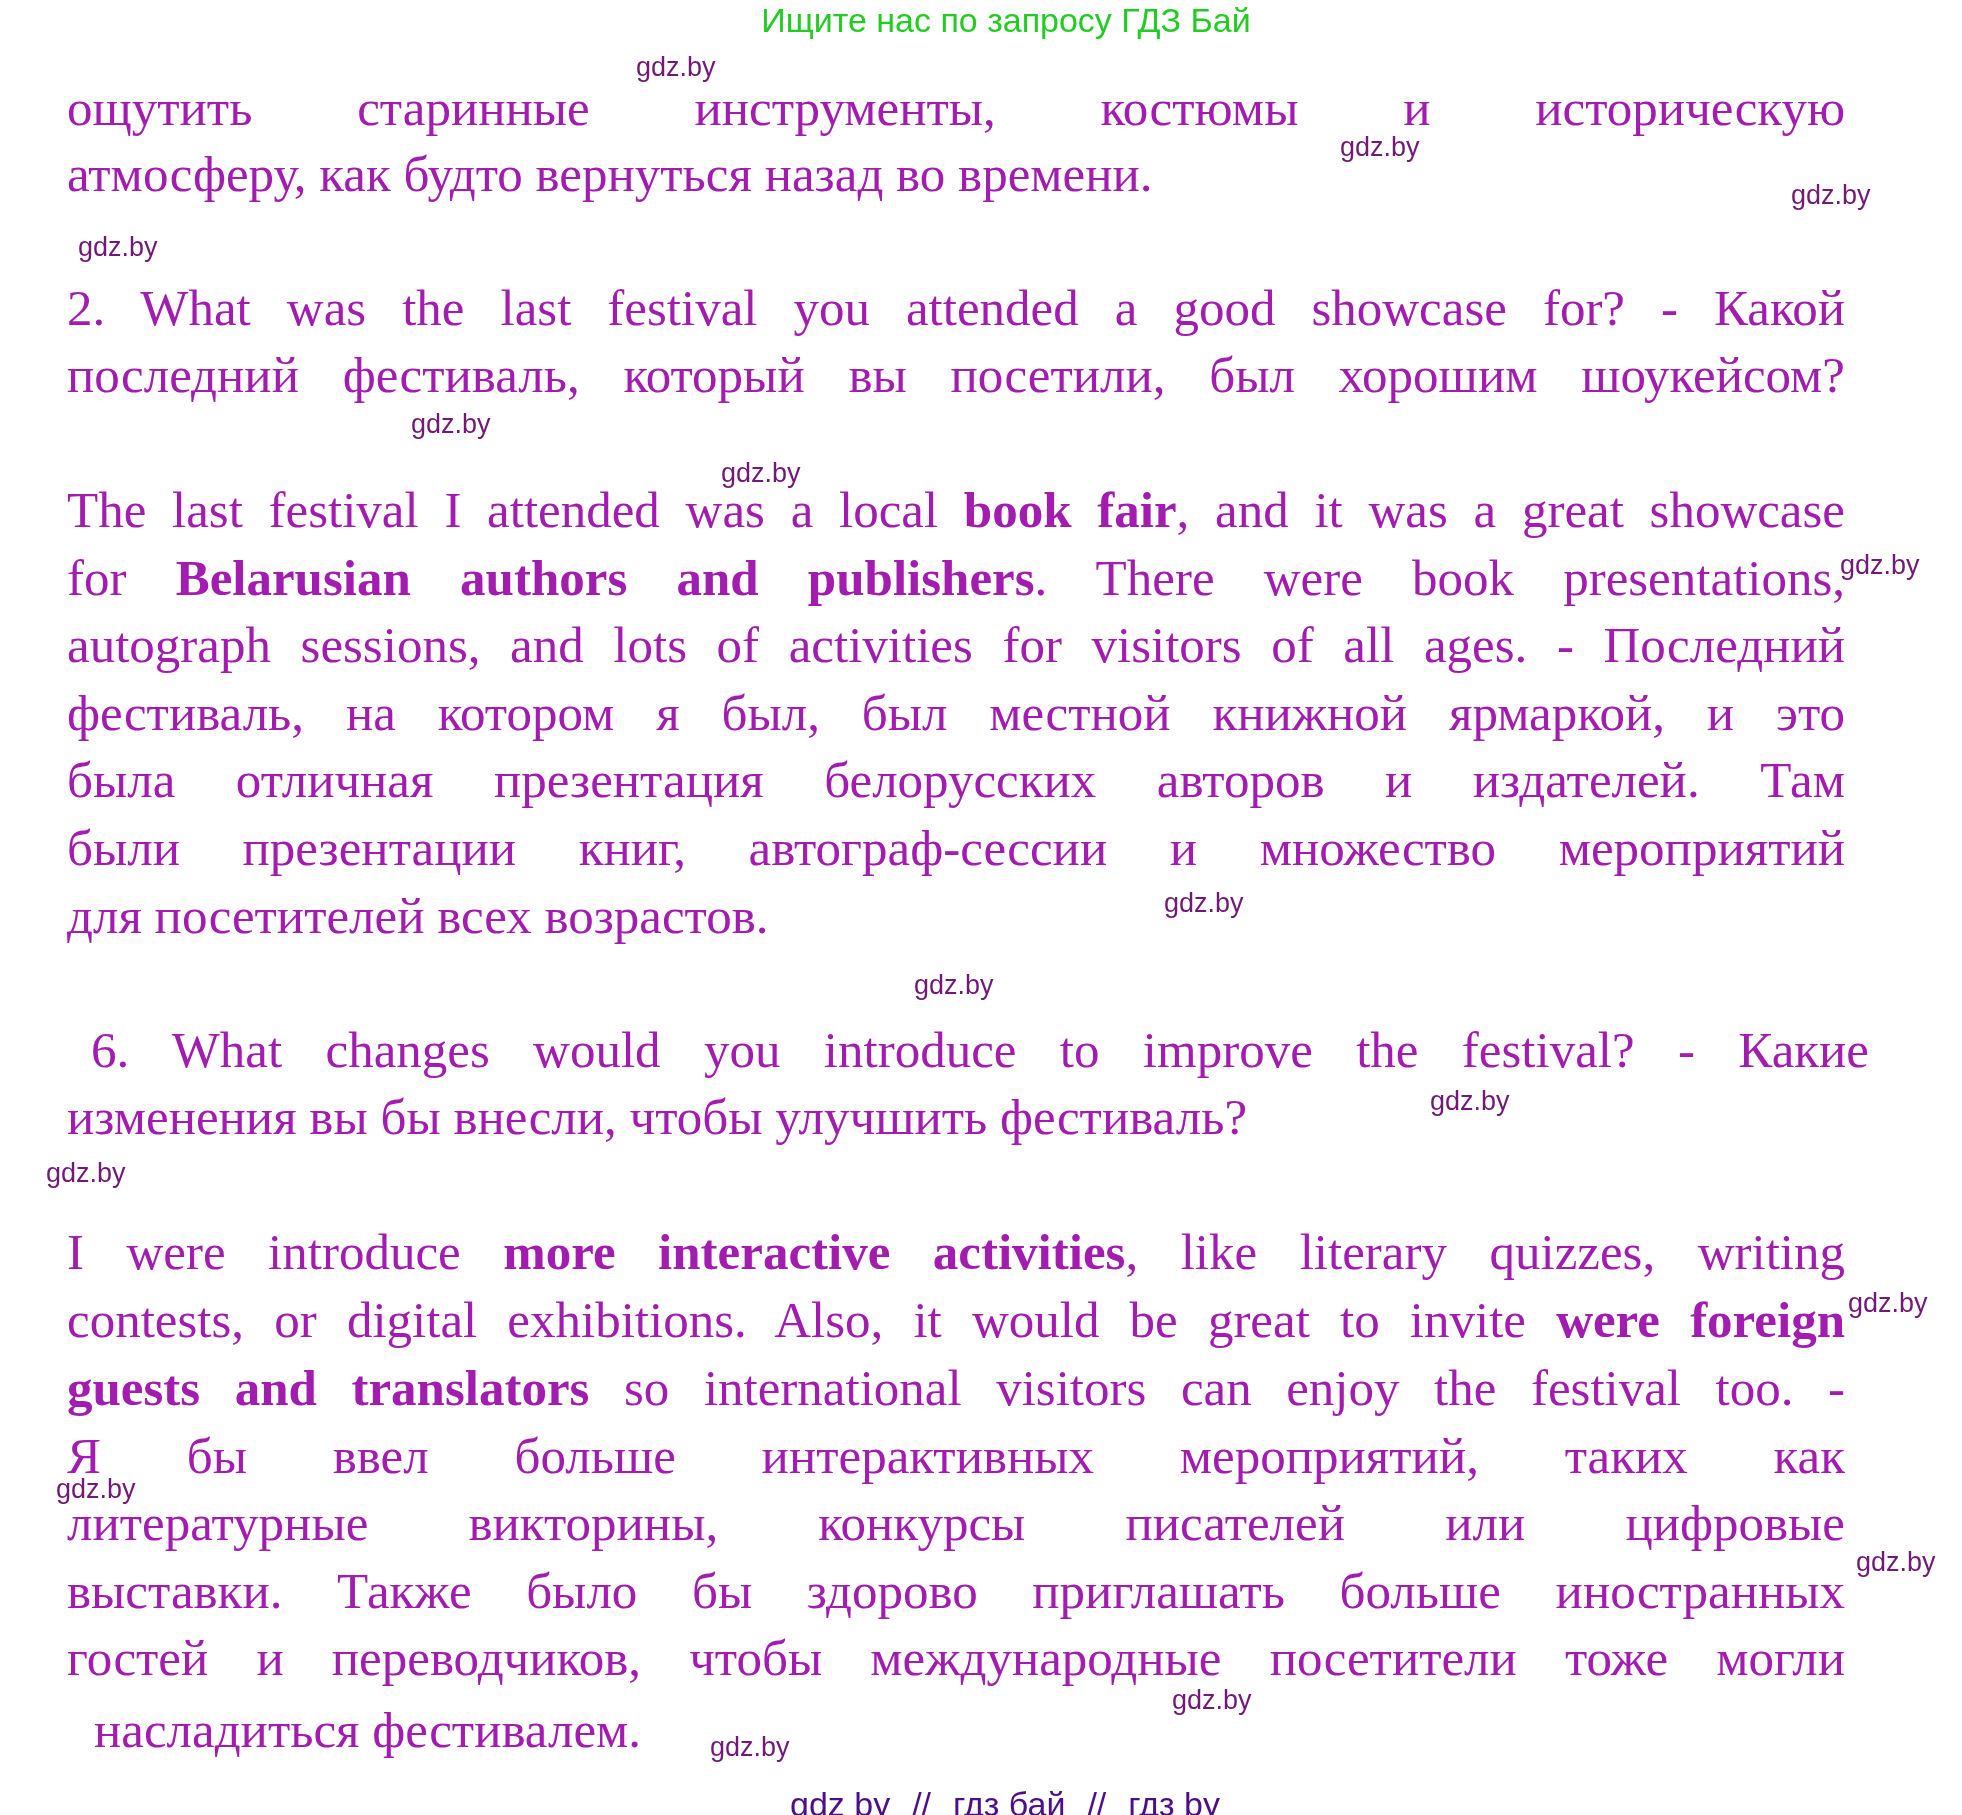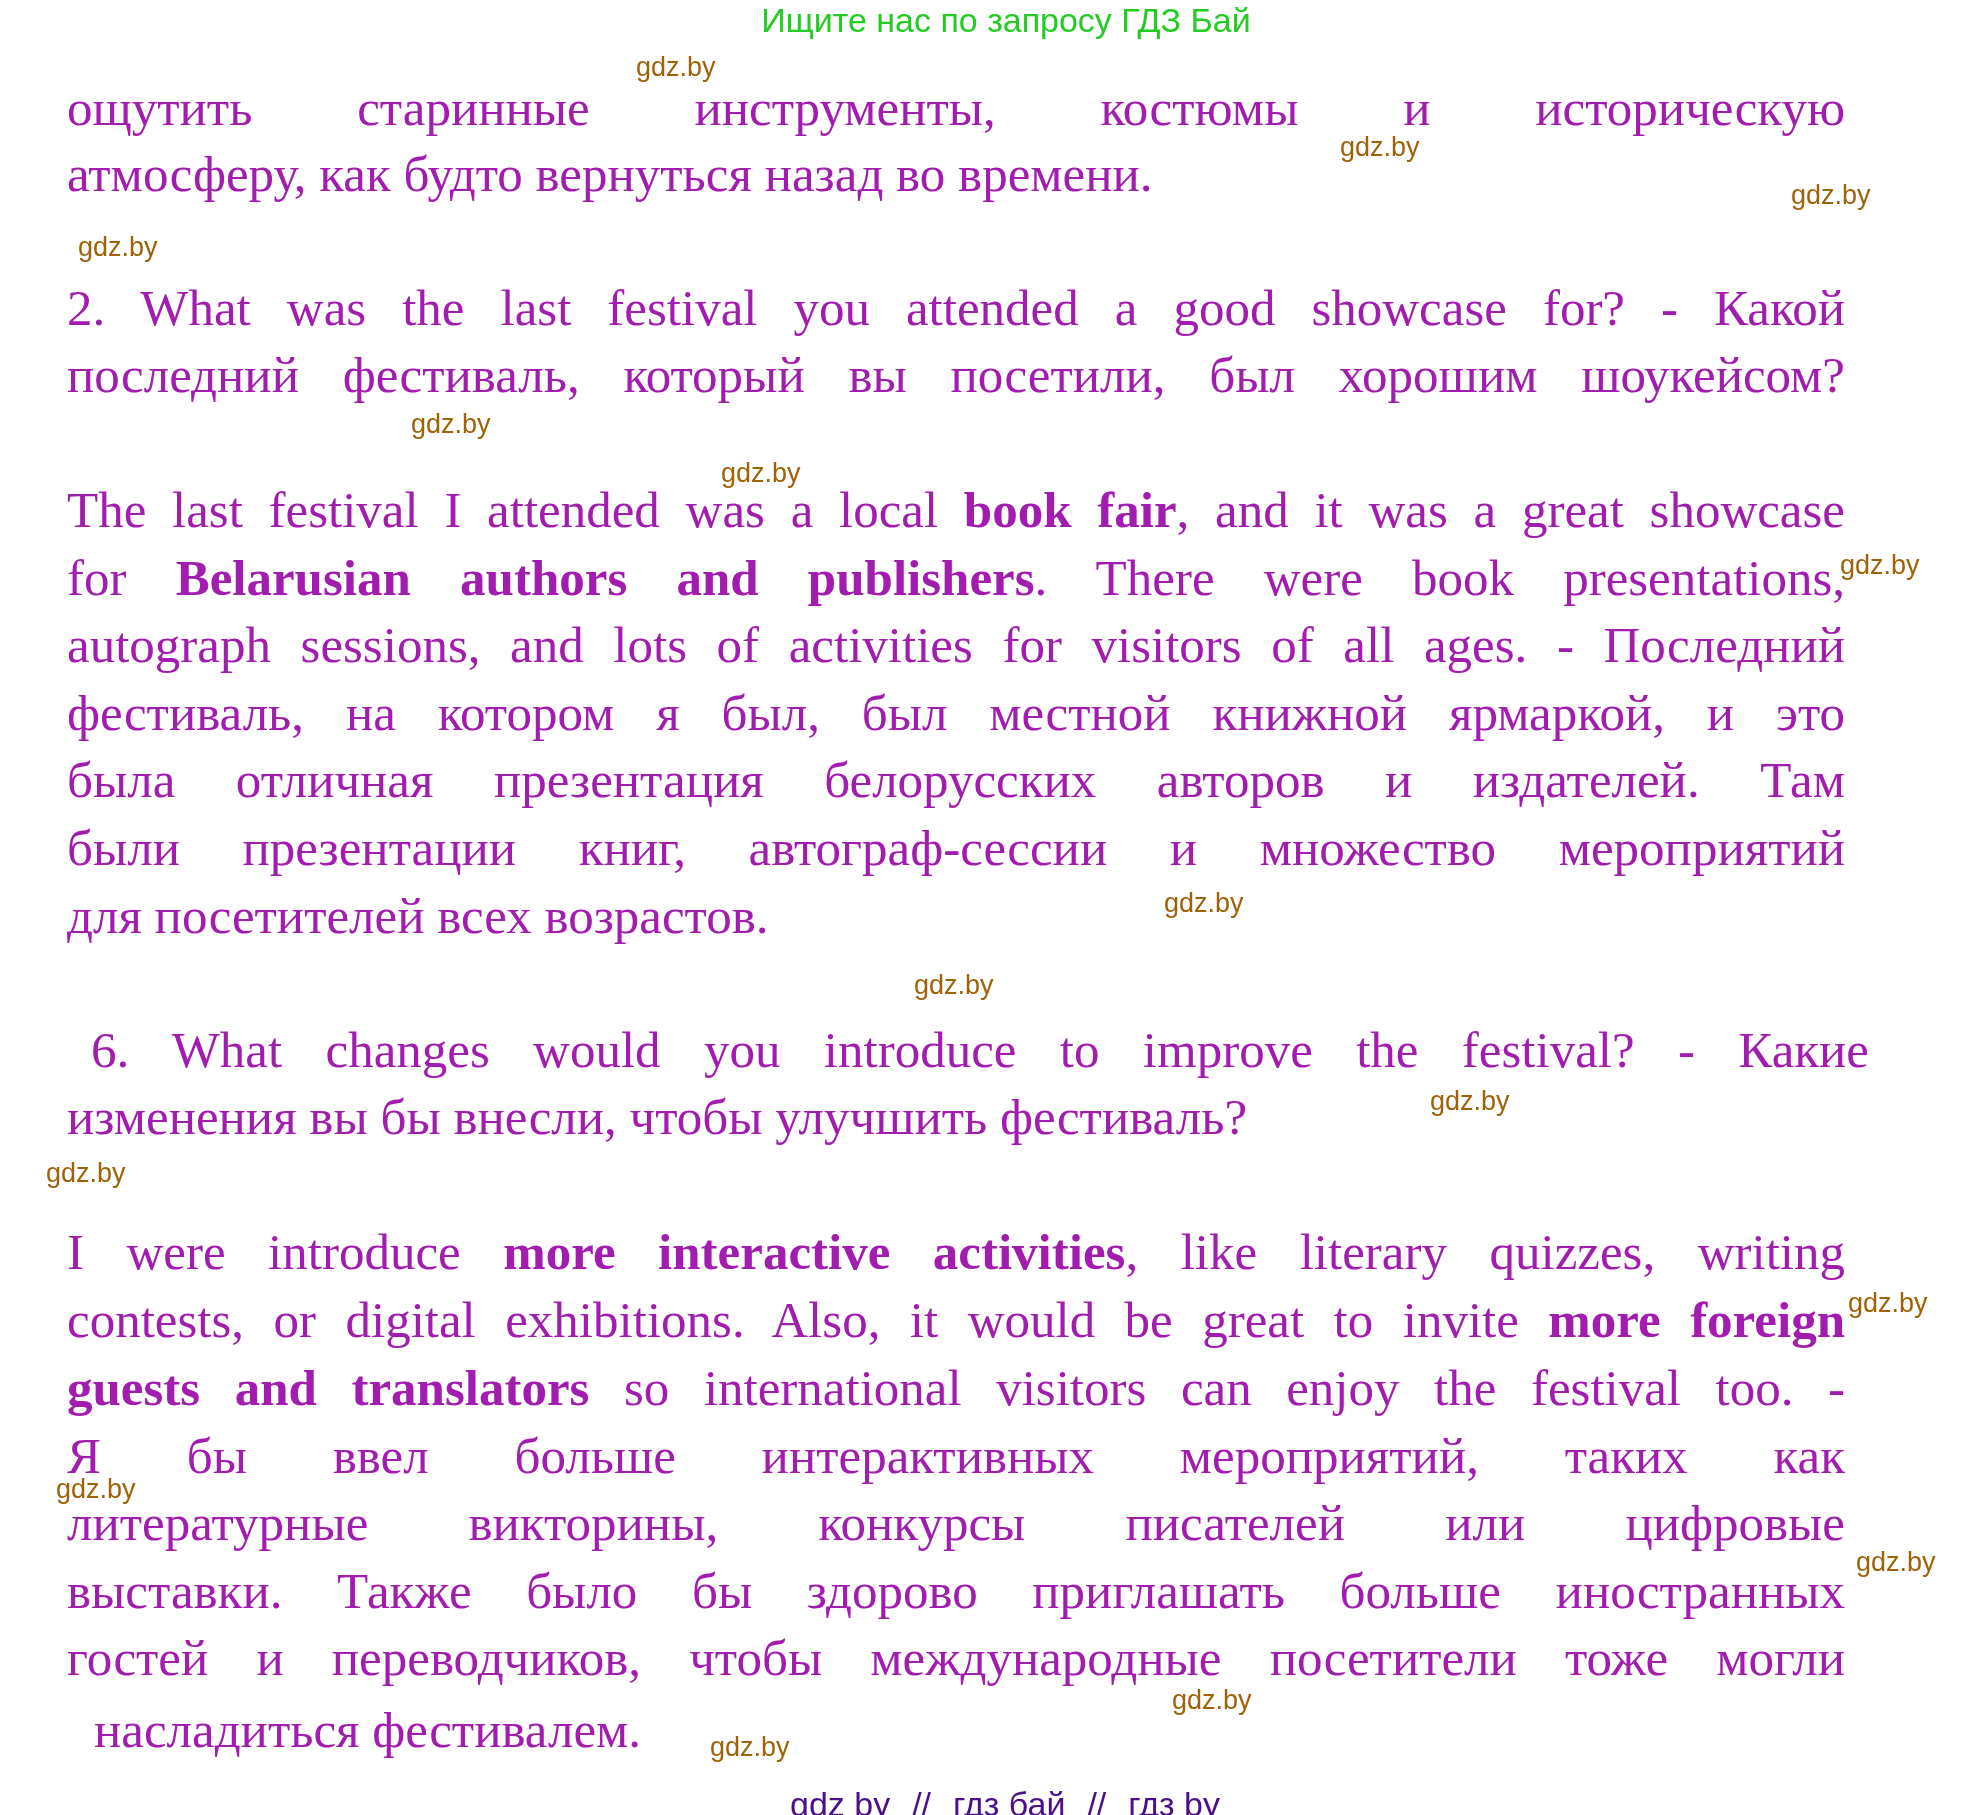--- a/index.html
+++ b/index.html
@@ -6,21 +6,21 @@
   body { width:1962px; height:1815px; position:relative; overflow:hidden; }
   .banner { position:absolute; top:0; left:16px; width:1962px; text-align:center;
     font-family:"Liberation Sans", sans-serif; font-size:34px; color:#22cc22; line-height:40px; }
   .banner span { position:relative; left:9px; }
   .line { position:absolute; left:67px; width:1778px; height:68px;
     font-family:"Liberation Serif", serif; font-size:51px; line-height:68px; color:#a21caf;
     white-space:nowrap; }
   .just { text-align:justify; text-align-last:justify; }
   .line b { font-weight:bold; }
   .wm { position:absolute; font-family:"Liberation Sans", sans-serif; font-size:27px;
-    color:#a16207; line-height:30px; white-space:nowrap; }
+    color:#701a75; line-height:30px; white-space:nowrap; }
   .footer { position:absolute; top:1784px; left:0; width:1962px; text-align:center;
     font-family:"Liberation Sans", sans-serif; font-size:34px; color:#4b0f8a; line-height:40px; }
   .footer span { position:relative; left:12px; }
   .footer .sep { margin:0 22px; }
 </style>
 </head>
 <body>
 
 <div class="banner"><span>Ищите нас по запросу ГДЗ Бай</span></div>
 
@@ -35,21 +35,21 @@
 <div class="line just" style="top:611px;">autograph sessions, and lots of activities for visitors of all ages. - Последний</div>
 <div class="line just" style="top:679px;">фестиваль, на котором я был, был местной книжной ярмаркой, и это</div>
 <div class="line just" style="top:746px;">была отличная презентация белорусских авторов и издателей. Там</div>
 <div class="line just" style="top:814px;">были презентации книг, автограф-сессии и множество мероприятий</div>
 <div class="line" style="top:882px;">для посетителей всех возрастов.</div>
 
 <div class="line just" style="top:1016px;margin-left:24px;">6. What changes would you introduce to improve the festival? - Какие</div>
 <div class="line" style="top:1083px;">изменения вы бы внесли, чтобы улучшить фестиваль?</div>
 
 <div class="line just" style="top:1218px;"><span>I were introduce </span><b>more interactive activities</b><span>, like literary quizzes, writing</span></div>
-<div class="line just" style="top:1286px;"><span>contests, or digital exhibitions. Also, it would be great to invite </span><b>more foreign</b></div>
+<div class="line just" style="top:1286px;"><span>contests, or digital exhibitions. Also, it would be great to invite </span><b>were foreign</b></div>
 <div class="line just" style="top:1354px;"><b>guests and translators</b><span> so international visitors can enjoy the festival too. -</span></div>
 <div class="line just" style="top:1422px;">Я бы ввел больше интерактивных мероприятий, таких как</div>
 <div class="line just" style="top:1489px;">литературные викторины, конкурсы писателей или цифровые</div>
 <div class="line just" style="top:1557px;">выставки. Также было бы здорово приглашать больше иностранных</div>
 <div class="line just" style="top:1624px;">гостей и переводчиков, чтобы международные посетители тоже могли</div>
 <div class="line" style="top:1696px;margin-left:27px;">насладиться фестивалем.</div>
 
 <div class="wm" style="left:636px; top:52px;">gdz.by</div>
 <div class="wm" style="left:1340px; top:132px;">gdz.by</div>
 <div class="wm" style="left:1791px; top:180px;">gdz.by</div>

